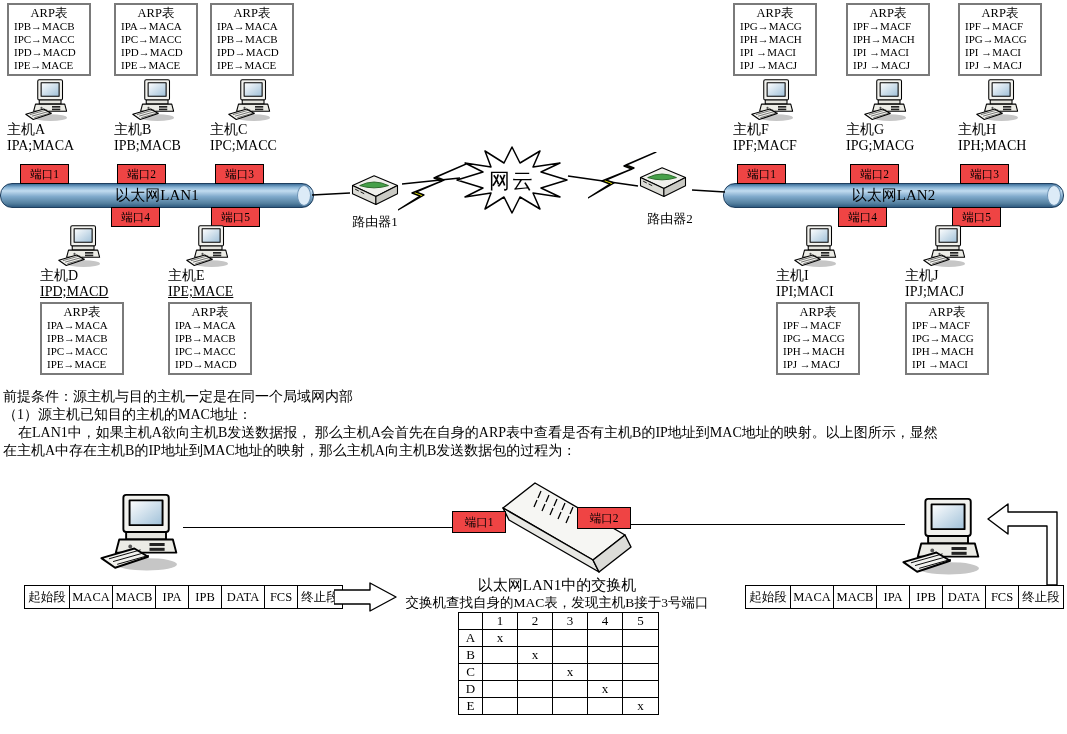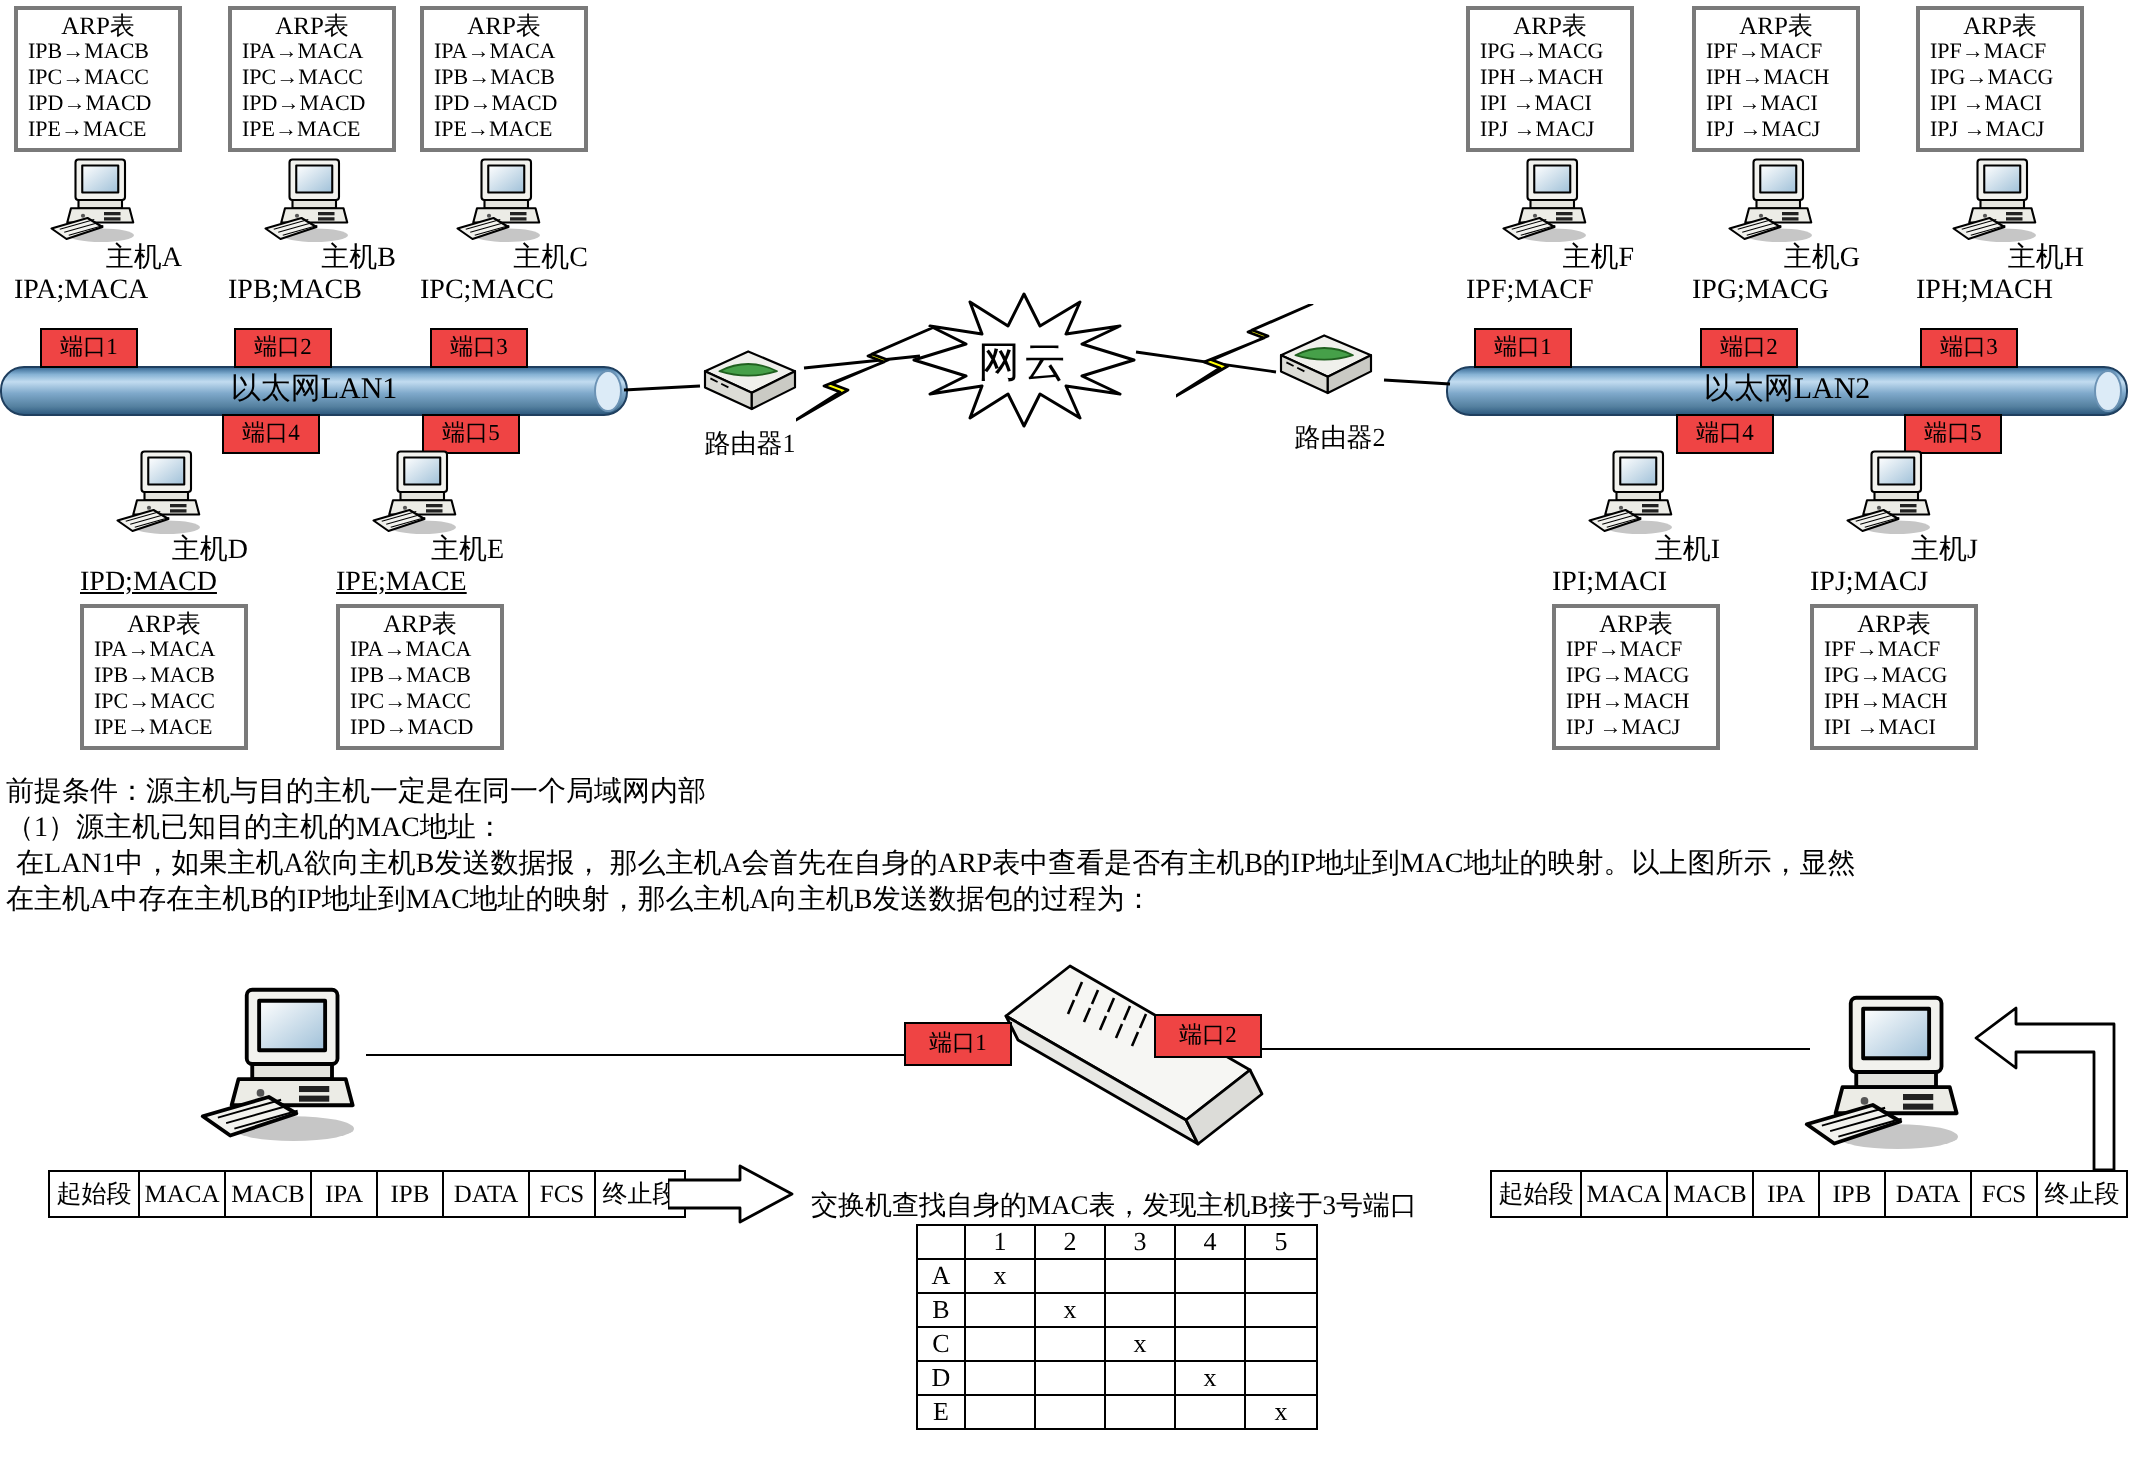--- a/index.html
+++ b/index.html
@@ -4,21 +4,21 @@
 <style>
   html,body{margin:0;padding:0;background:#fff;}
   #canvas{position:relative;width:1067px;height:734px;background:#fff;overflow:hidden;
           font-family:"Liberation Serif","DejaVu Serif",serif;color:#000;}
   .abs{position:absolute;}
   .host{width:84px;}
   .arp-box{border:2px solid #7a7a7a;background:#fff;width:80px;margin:0 auto;padding:1px 0 2px 0;}
   .arp-title{font-size:12.5px;text-align:center;line-height:14px;}
   .arp-row{font-size:11px;text-align:left;padding-left:5px;line-height:13px;white-space:pre;}
   .pc{display:block;margin:2px auto 0 auto;}
-  .host-name{font-size:14px;text-align:right;line-height:16px;}
+  .host-name{font-size:14px;text-align:left;line-height:16px;}
   .host-ip{font-size:14px;text-align:left;line-height:16px;white-space:nowrap;}
   .u{text-decoration:underline;}
   .port{border:1px solid #000;background:#ef4444;font-size:11.5px;text-align:center;line-height:18px;height:18px;}
   .pipe{background:linear-gradient(180deg,#3d6e99 0%,#86b2d4 14%,#c2dcf0 30%,#7fa9cb 55%,#54809f 84%,#2f5b80 100%);
         border:1px solid #1f3f5f;border-radius:12px;text-align:center;font-size:15px;line-height:23px;height:23px;}
   .pipe-cap{position:absolute;top:1px;width:12px;height:19px;border-radius:50%;background:#dcebf7;border:1px solid #6c93b5;}
   .hline{background:#000;height:1px;}
   .rlabel{font-size:13px;text-align:center;}
   .cloud-label{font-size:21px;text-align:center;letter-spacing:2px;}
   .note{font-size:14px;line-height:18px;white-space:nowrap;}
@@ -260,21 +260,21 @@
       <div class="arp-title">ARP表</div>
       <div class="arp-row">IPF→MACF</div>
       <div class="arp-row">IPG→MACG</div>
       <div class="arp-row">IPH→MACH</div>
       <div class="arp-row">IPI →MACI</div>
     </div>
   </div>
 
   <div class="abs note" style="left:3px;top:388px;">前提条件：源主机与目的主机一定是在同一个局域网内部</div>
   <div class="abs note" style="left:3px;top:406px;">（1）源主机已知目的主机的MAC地址：</div>
-  <div class="abs note" style="left:8px;top:424px;">在LAN1中，如果主机A欲向主机B发送数据报， 那么主机A会首先在自身的ARP表中查看是否有主机B的IP地址到MAC地址的映射。以上图所示，显然</div>
+  <div class="abs note" style="left:18px;top:424px;">在LAN1中，如果主机A欲向主机B发送数据报， 那么主机A会首先在自身的ARP表中查看是否有主机B的IP地址到MAC地址的映射。以上图所示，显然</div>
   <div class="abs note" style="left:3px;top:442px;">在主机A中存在主机B的IP地址到MAC地址的映射，那么主机A向主机B发送数据包的过程为：</div>
 
   <div class="abs hline" style="left:183px;top:527px;width:306px;"></div>
   <div class="abs hline" style="left:630px;top:524px;width:275px;"></div>
 
   <svg class="abs" style="left:100px;top:492px;" width="88" height="80" viewBox="0 0 64 58">
       <use href="#pc-icon"></use>
     </svg>
   <svg class="abs" style="left:902px;top:496px;" width="88" height="80" viewBox="0 0 64 58">
       <use href="#pc-icon"></use>
@@ -284,20 +284,21 @@
     <polygon points="16,30 48,5 138,57 106,82" fill="#f6f6f3" stroke="#000" stroke-width="1.4" stroke-linejoin="round"></polygon>
     <polygon points="16,30 106,82 112,94 22,42" fill="#e8e8e4" stroke="#000" stroke-width="1.4" stroke-linejoin="round"></polygon>
     <polygon points="106,82 138,57 144,69 112,94" fill="#dcdcd8" stroke="#000" stroke-width="1.4" stroke-linejoin="round"></polygon>
     <path d="M54 13 l-3 7 M62 17 l-3 7 M70 21 l-3 7 M78 25 l-3 7 M86 29 l-3 7
              M50 22 l-3 7 M58 26 l-3 7 M66 30 l-3 7 M74 34 l-3 7 M82 38 l-3 7" stroke="#000" stroke-width="1.3" fill="none"></path>
   </svg>
 
   <div class="abs port" style="left:452px;top:511px;width:52px;line-height:20px;height:20px;">端口1</div>
   <div class="abs port" style="left:577px;top:507px;width:52px;line-height:20px;height:20px;">端口2</div>
 
+  <div class="abs caption1" style="left:427px;top:576px;width:260px;">以太网LAN1中的交换机</div>
   <div class="abs caption2" style="left:392px;top:594px;width:330px;">交换机查找自身的MAC表，发现主机B接于3号端口</div>
 
   <div class="abs frame" style="left:24px;top:585px;">
     <div class="fcell" style="width:44px;">起始段</div>
     <div class="fcell" style="width:42px;">MACA</div>
     <div class="fcell" style="width:42px;">MACB</div>
     <div class="fcell" style="width:32px;">IPA</div>
     <div class="fcell" style="width:32px;">IPB</div>
     <div class="fcell" style="width:42px;">DATA</div>
     <div class="fcell" style="width:32px;">FCS</div>

